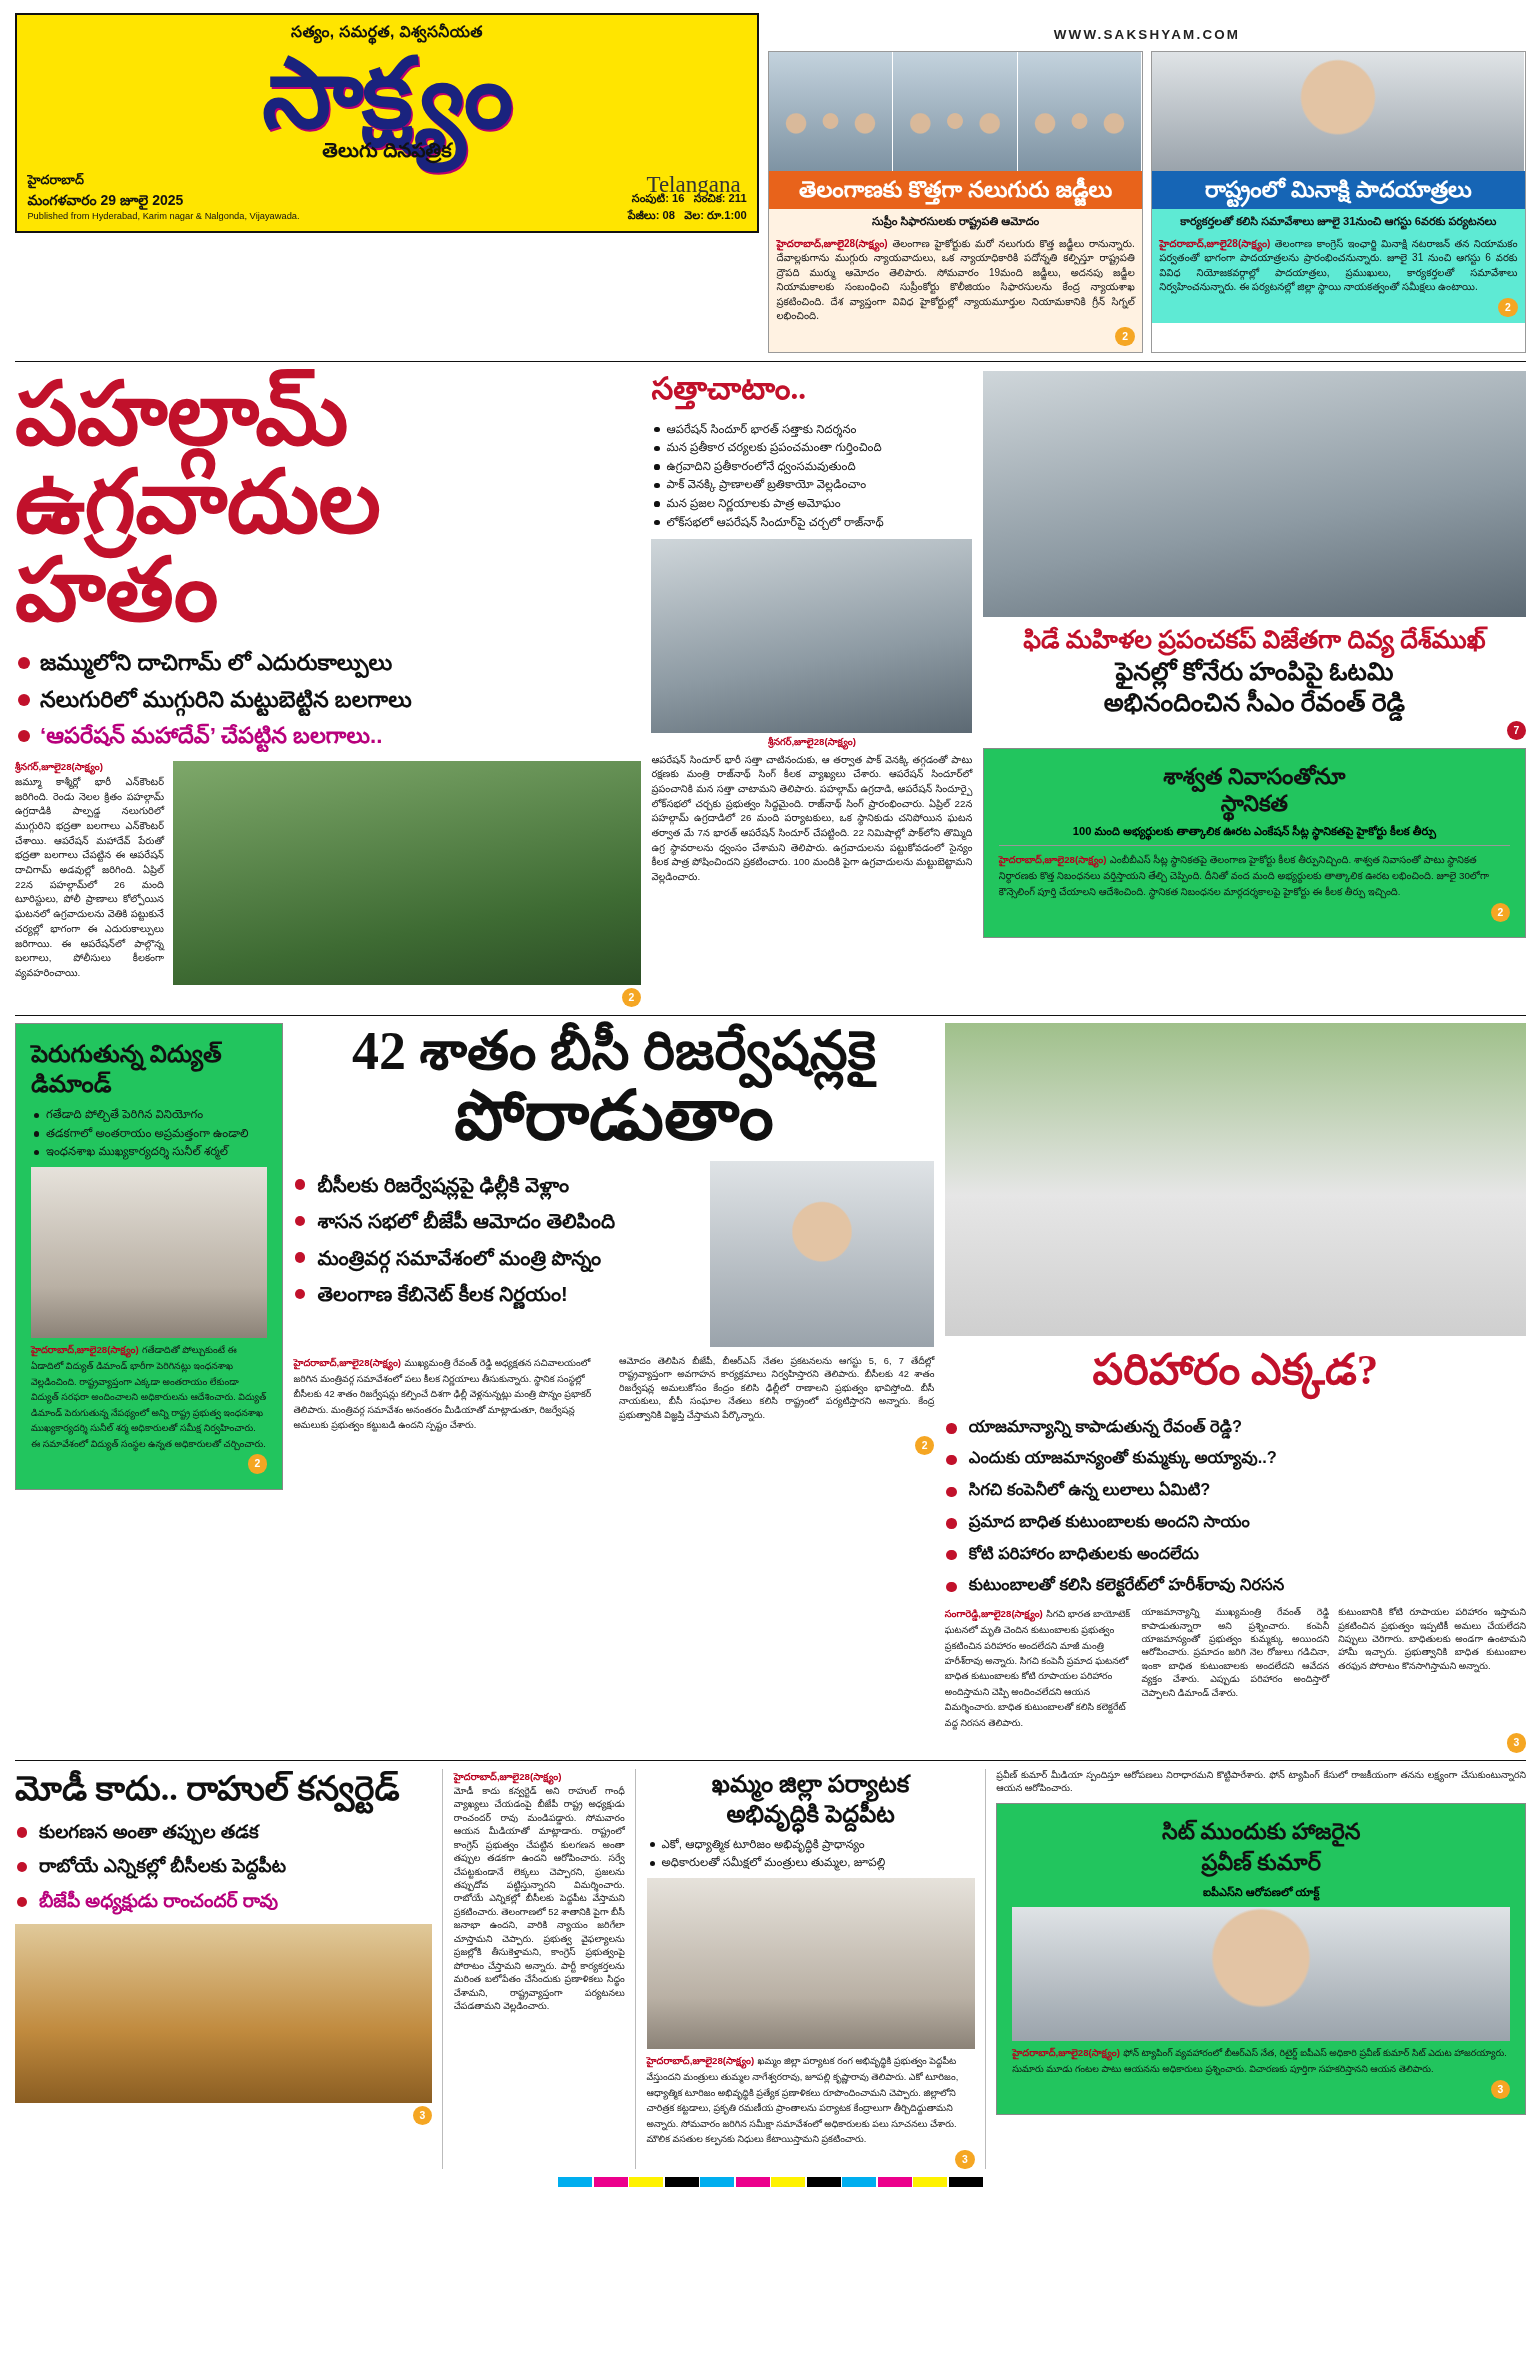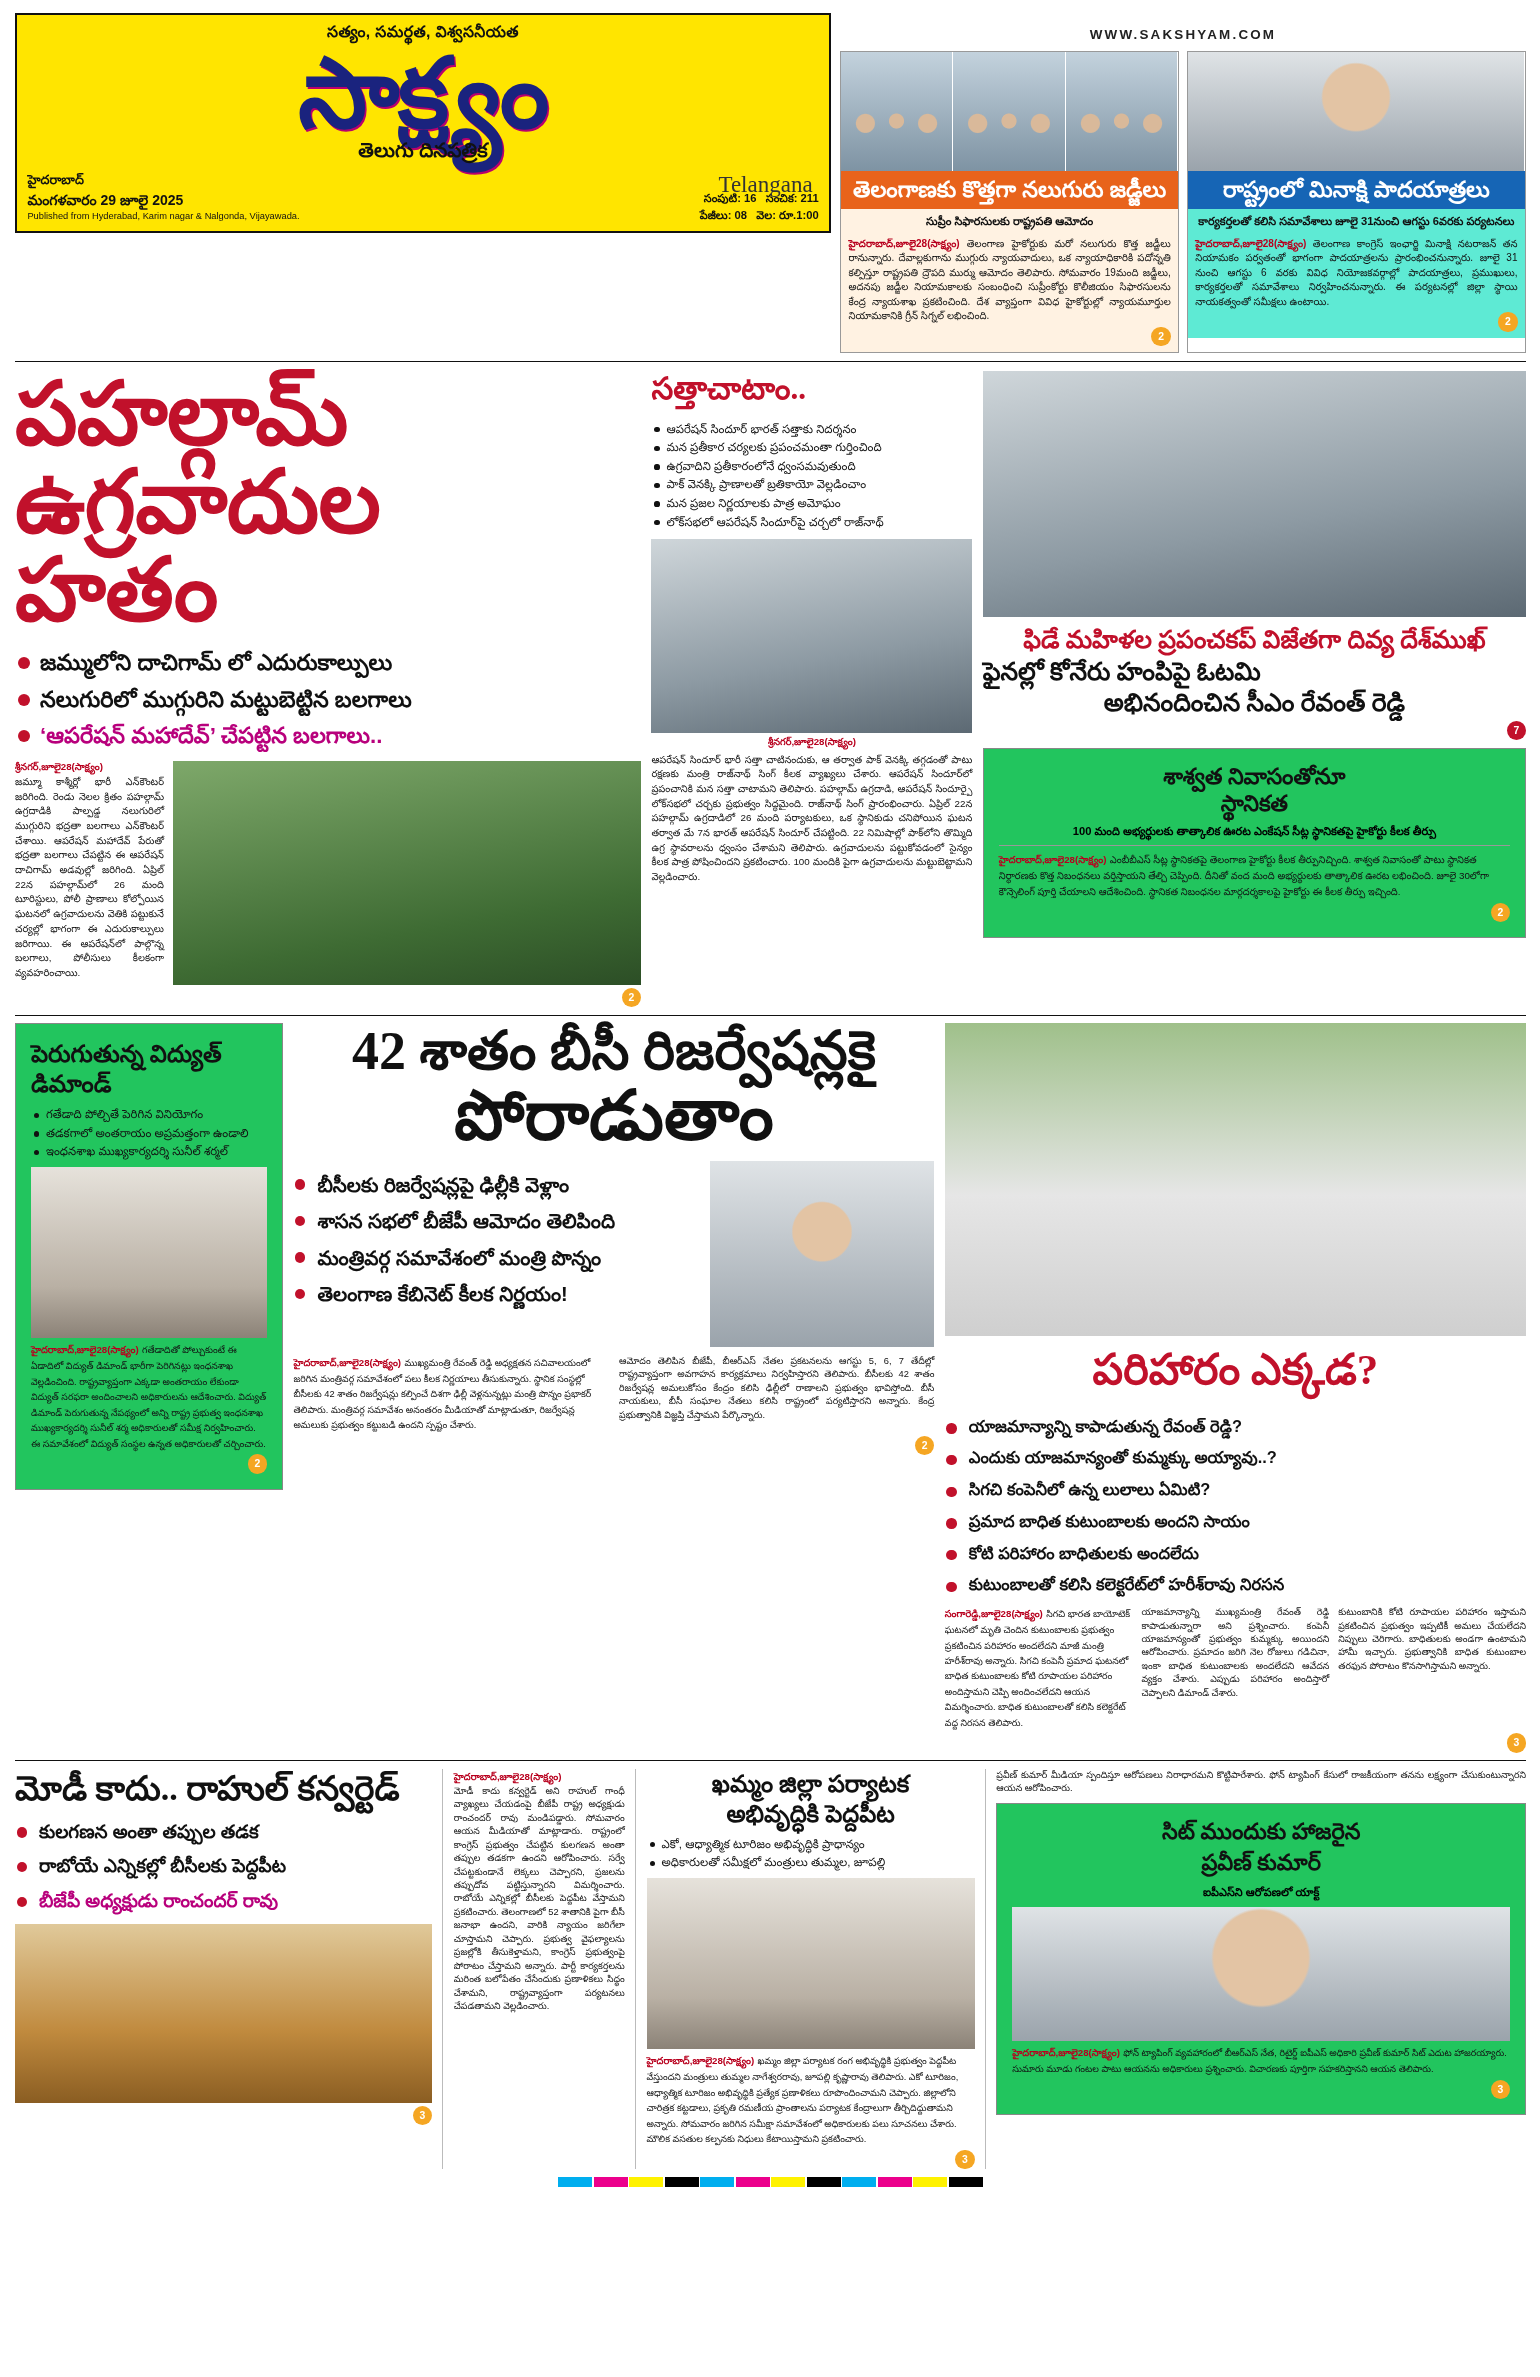--- a/index.html
+++ b/index.html
@@ -15,21 +15,21 @@
     background: #ffffff;
     padding: 13.4px 15px 7.5px 15px;
     position: relative;
   }
 
   
   .masthead { display: flex; gap: 9px; align-items: flex-start; }
   .logo-box {
     background: #ffe500;
     border: 2.2px solid #111;
-    width: 816px;
+    width: 744px;
     padding: 4.5px 10.4px 7.5px 10.4px;
     position: relative;
   }
   .logo-tag {
     text-align: center;
     font-size: 15.7px;
     color: #111;
     font-weight: bold;
     letter-spacing: 0.4px;
     margin-top: 3px;
@@ -330,21 +330,21 @@
         <li>లోక్‌సభలో ఆపరేషన్ సిందూర్‌పై చర్చలో రాజ్‌నాథ్</li>
       </ul>
       <div class="ph hall" style="height:194px; margin-top:7.5px;"></div>
       <div class="dateline" style="text-align:center; margin-top:3px;">శ్రీనగర్,జూలై28(సాక్ష్యం)</div>
       <div class="bodytext" style="margin-top:3px;">ఆపరేషన్ సిందూర్ భారీ సత్తా చాటినందుకు, ఆ తర్వాత పాక్ వెనక్కి తగ్గడంతో పాటు రక్షణకు మంత్రి రాజ్‌నాథ్ సింగ్ కీలక వ్యాఖ్యలు చేశారు. ఆపరేషన్ సిందూర్‌లో ప్రపంచానికి మన సత్తా చాటామని తెలిపారు. పహల్గామ్ ఉగ్రదాడి, ఆపరేషన్ సిందూర్పై లోక్‌సభలో చర్చకు ప్రభుత్వం సిద్ధమైంది. రాజ్‌నాథ్ సింగ్ ప్రారంభించారు. ఏప్రిల్ 22న పహల్గామ్ ఉగ్రదాడిలో 26 మంది పర్యాటకులు, ఒక స్థానికుడు చనిపోయిన ఘటన తర్వాత మే 7న భారత్ ఆపరేషన్ సిందూర్ చేపట్టింది. 22 నిమిషాల్లో పాక్‌లోని తొమ్మిది ఉగ్ర స్థావరాలను ధ్వంసం చేశామని తెలిపారు. ఉగ్రవాదులను పట్టుకోవడంలో సైన్యం కీలక పాత్ర పోషించిందని ప్రకటించారు. 100 మందికి పైగా ఉగ్రవాదులను మట్టుబెట్టామని వెల్లడించారు.</div>
     </div>
 
     <div style="flex:1;">
       <div class="ph hall" style="height:246px;"></div>
       <div class="headline-2 tel-head headline-red" style="text-align:center; margin-top:7.5px;">ఫిడే మహిళల ప్రపంచకప్ విజేతగా దివ్య దేశ్‌ముఖ్</div>
-      <div class="headline-2 tel-head" style="text-align:left;">ఫైనల్లో కోనేరు హంపిపై ఓటమి</div>
+      <div class="headline-2 tel-head" style="text-align:center;">ఫైనల్లో కోనేరు హంపిపై ఓటమి</div>
       <div class="headline-2 tel-head" style="text-align:center;">అభినందించిన సీఎం రేవంత్ రెడ్డి</div>
       <div class="badge-row"><span class="pagebadge" style="background:#c1112b;">7</span></div>
 
       <div class="boxed" style="margin-top:7.5px;">
         <div class="tel-head" style="font-size:22.4px; text-align:center; line-height:1.2;">శాశ్వత నివాసంతోనూ</div>
         <div class="tel-head" style="font-size:22.4px; text-align:center; line-height:1.2;">స్థానికత</div>
         <div style="font-size:11.2px; font-weight:bold; text-align:center; margin-top:6px; line-height:1.4;">100 మంది అభ్యర్థులకు తాత్కాలిక ఊరట ఎంకేషన్ సీట్ల స్థానికతపై హైకోర్టు కీలక తీర్పు</div>
         <div class="thin"></div>
         <div style="display:flex; gap:9px;">
           <div style="flex:1;">

